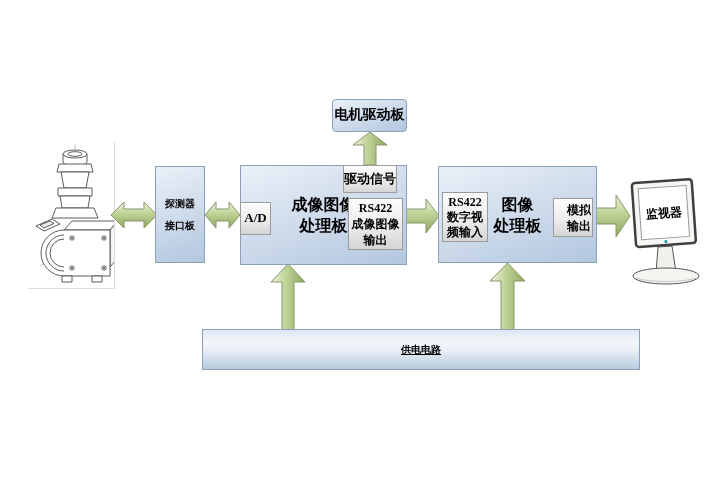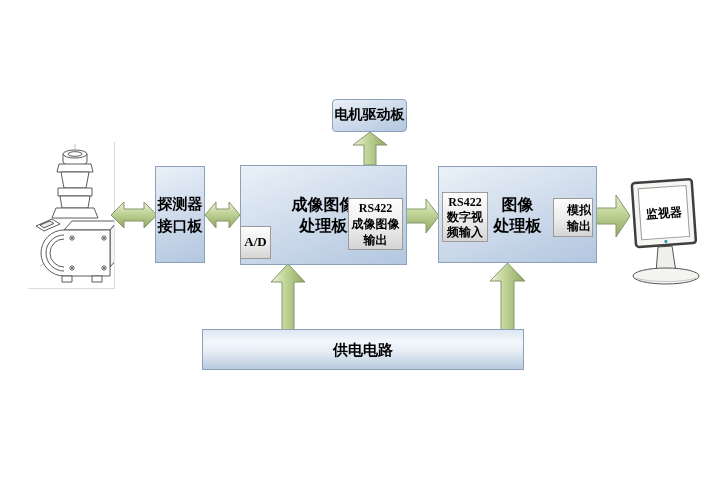--- a/index.html
+++ b/index.html
@@ -18,21 +18,21 @@
   .graybox{
     position:absolute;box-sizing:border-box;
     background:linear-gradient(180deg,#fdfdfd 0%,#ececec 55%,#d5d5d5 100%);
     border:1px solid #9b9b9b;
     display:flex;flex-direction:column;align-items:center;justify-content:center;
     text-align:center;line-height:1.25;
   }
   .powerbar{background:linear-gradient(180deg,#dce7f2 0%,#f3f7fb 30%,#e6edf5 55%,#b7cade 100%);}
   .rounded{border-radius:4px;}
   .fs16{font-size:16px;line-height:21px;}
-  .fs15{font-size:15px;line-height:22px;}
+  .fs15{font-size:10px;line-height:22px;}
   .fs14{font-size:14px;}
   .fs13{font-size:13px;}
   .fs12{font-size:12px;line-height:16px;}
   .fs12b{font-size:12px;line-height:15px;}
   .arrow{position:absolute;overflow:visible;}
   .device-frame{border-right:1px solid #dcdcdc;border-bottom:1px solid #dcdcdc;}
   svg text{font-family:"Liberation Serif","DejaVu Serif",serif;font-weight:bold;}
 </style>
 </head>
 <body>
@@ -130,28 +130,31 @@
 
   <div class="bluebox rounded fs14" style="left:332px;top:99px;width:75px;height:33px;text-align:center;">
     <span>电机驱动板</span>
   </div>
 
   <div class="bluebox fs16" style="left:438px;top:166px;width:159px;height:97px;">
     <span>图像</span>
     <span>处理板</span>
   </div>
 
-  <div class="bluebox powerbar fs15" style="left:202px;top:329px;width:322px;height:41px;">
+  <div class="bluebox powerbar fs15" style="left:202px;top:329px;width:438px;height:41px;text-decoration:underline;">
     <span>供电电路</span>
   </div>
 
-  <div class="graybox fs13" style="left:240px;top:202px;width:31px;height:33px;margin-top:24px;">
+  <div class="graybox fs13" style="left:240px;top:202px;width:31px;height:33px;">
     <span>A/D</span>
   </div>
 
+  <div class="graybox fs13" style="left:343px;top:165px;width:54px;height:28px;">
+    <span>驱动信号</span>
+  </div>
 
   <div class="graybox fs12" style="left:348px;top:198px;width:55px;height:52px;">
     <span>RS422</span>
     <span>成像图像</span>
     <span>输出</span>
   </div>
 
   <div class="graybox fs12b" style="left:442px;top:192px;width:46px;height:50px;">
     <span>RS422</span>
     <span>数字视</span>

